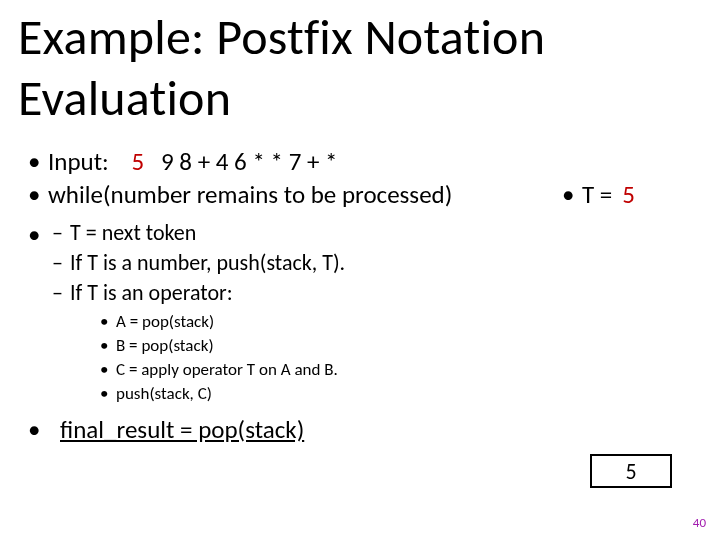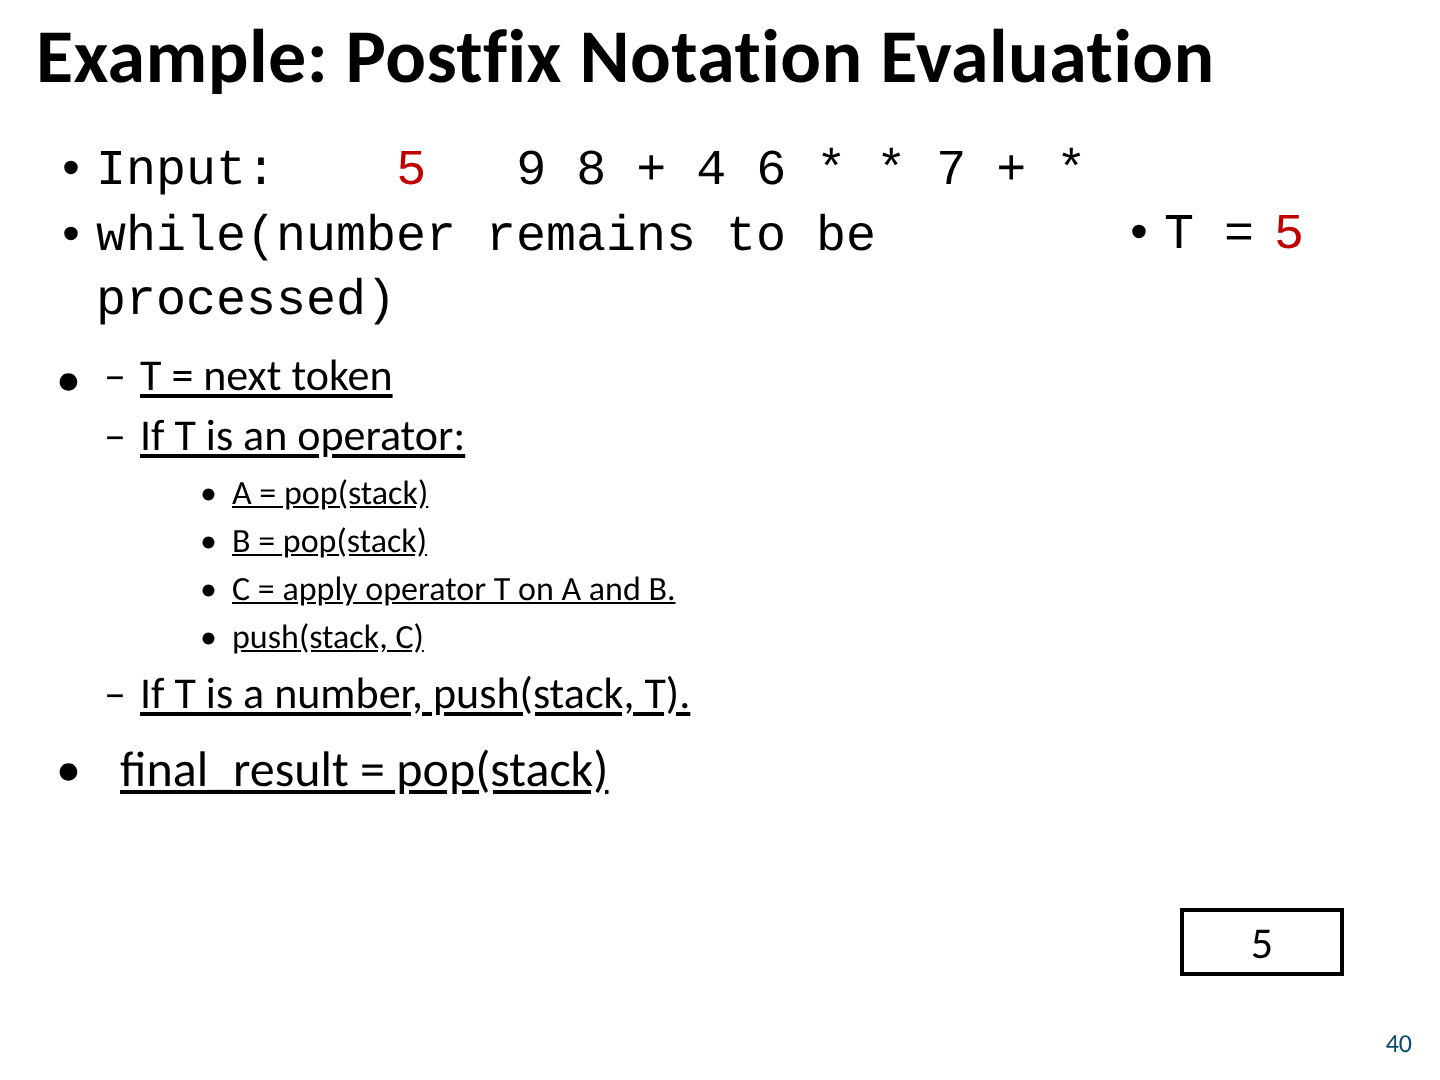--- a/index.html
+++ b/index.html
@@ -10,74 +10,74 @@
     font-family: Calibri, Arial, sans-serif;
     color: #000;
     overflow: hidden;
   }
   .slide {
     position: relative;
     width: 720px; height: 540px;
     padding: 4px 18px 0 18px;
   }
   .title {
-    font-size: 38px;
-    font-weight: 700;
+    font-size: 50px;
+    font-weight: 400;
     margin: 2px 0 18px 0;
     letter-spacing: 0.2px;
   }
   ul.lvl1 {
     list-style: none;
     padding: 0 0 0 10px;
     margin: 0;
     font-size: 25px;
     line-height: 1.25;
   }
   ul.lvl1 > li { position: relative; padding-left: 20px; margin-bottom: 2px; }
   ul.lvl1 > li::before { content: "•"; position: absolute; left: 0; top: 0; }
   ul.lvl2 {
     list-style: none;
     padding: 0 0 0 24px;
     margin: 6px 0 4px 0;
     font-size: 22px;
     line-height: 1.28;
   }
-  ul.lvl2 > li { position: relative; padding-left: 18px; margin-bottom: 2px; text-decoration: underline; }
+  ul.lvl2 > li { position: relative; padding-left: 18px; margin-bottom: 2px; }
   ul.lvl2 > li::before { content: "–"; position: absolute; left: 0; top: 0; }
   ul.lvl3 {
     list-style: none;
     padding: 0 0 0 30px;
     margin: 4px 0 0 0;
     font-size: 17px;
     line-height: 1.35;
   }
   ul.lvl3 > li { position: relative; padding-left: 16px; margin-bottom: 1px; }
   ul.lvl3 > li::before { content: "•"; position: absolute; left: 0; top: 0; }
-  .row { display: flex; justify-content: space-between; align-items: center; font-family: Liberation Mono, monospace; }
+  .row { display: flex; justify-content: space-between; align-items: flex-end; }
   .tline { display: flex; gap: 10px; }
   .tline .tlabel { color: #000; }
   .tline .tval { color: #c00000; }
   .stack-box {
     position: absolute;
     right: 48px;
     bottom: 52px;
     width: 82px;
     height: 34px;
     border: 2px solid #000;
     display: flex;
     align-items: center;
     justify-content: center;
     font-size: 22px;
   }
   .pagenum {
     position: absolute;
     right: 14px;
     bottom: 10px;
     font-size: 13px;
-    color: #0c4a6e;
+    color: #a21caf;
   }
 </style>
 </head>
 <body>
 
 <div class="slide">
 
   <div class="title">Example: Postfix Notation Evaluation</div>
 
   <div class="row">
@@ -98,30 +98,30 @@
           <span class="tval">5</span>
         </span>
       </li>
     </ul>
   </div>
 
   <ul class="lvl1" style="margin-top:0;">
     <li style="list-style:none; padding-left:0; margin:0;">
       <ul class="lvl2">
         <li>T = next token</li>
+        <li>If T is a number, push(stack, T).</li>
         <li>
           <span>If T is an operator:</span>
           <ul class="lvl3">
             <li>A = pop(stack)</li>
             <li>B = pop(stack)</li>
             <li>C = apply operator T on A and B.</li>
             <li>push(stack, C)</li>
           </ul>
         </li>
-        <li>If T is a number, push(stack, T).</li>
       </ul>
     </li>
     <li style="margin-top:8px; font-size:25px; padding-left:32px;text-decoration:underline;">
       <span>final_result = pop(stack)</span>
     </li>
   </ul>
 
   <div class="stack-box">
     <span>5</span>
   </div>

